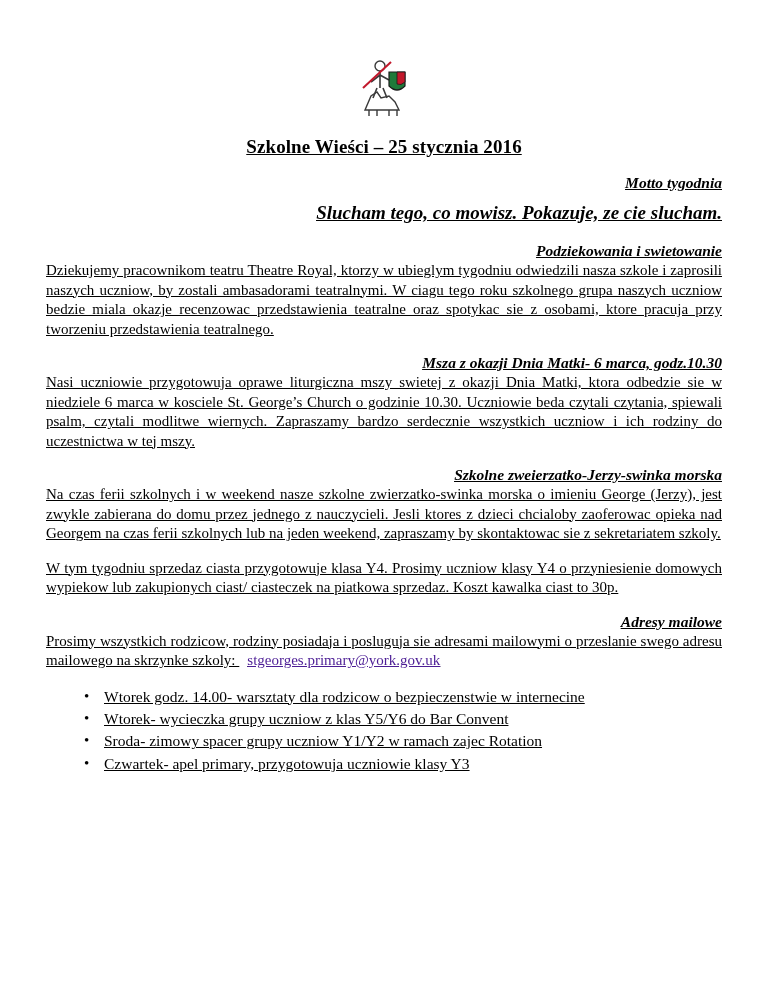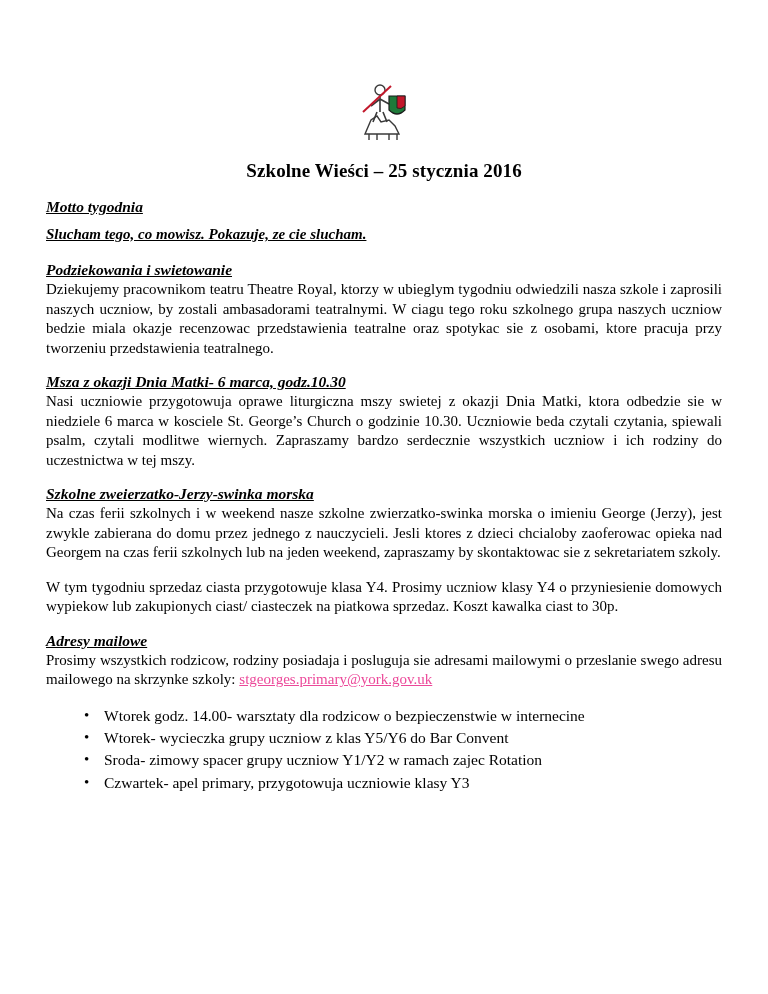--- a/index.html
+++ b/index.html
@@ -12,21 +12,22 @@
     height: 994px;
     font-family: "Liberation Serif", "DejaVu Serif", serif;
     color: #000000;
     position: relative;
     overflow: hidden;
   }
   .page {
     box-sizing: border-box;
     width: 768px;
     height: 750px;
-    padding: 68px 46px 10px 46px;
+    padding: 44px 46px 10px 46px;
+    text-decoration: underline;
   }
   .logo-wrap {
     text-align: center;
     margin: 8px 0 14px 0;
   }
   .logo {
     display: inline-block;
     width: 58px;
     height: 66px;
   }
@@ -36,44 +37,46 @@
     font-weight: bold;
     margin: 12px 0 16px 0;
     letter-spacing: 0.1px;
   }
   .sec-head {
     font-weight: bold;
     font-style: italic;
     text-decoration: underline;
     font-size: 15.5px;
     margin: 0 0 1px 0;
+    text-align: right;
   }
   .motto-line {
-    text-align: left;
+    text-align: right;
     font-weight: bold;
     font-style: italic;
     text-decoration: underline;
-    font-size: 15px;
+    font-size: 19px;
     margin: 10px 0 0 0;
   }
   p.body-text {
     font-size: 15px;
     line-height: 1.30;
     text-align: justify;
     margin: 0 0 0 0;
   }
   .block {
     margin-bottom: 15px;
   }
   .block-tight {
     margin-bottom: 13px;
   }
   a.mail {
-    color: #ec4899;
+    color: #4c1d95;
     text-decoration: underline;
+    margin-left: 8px;
   }
   ul.events {
     margin: 4px 0 0 0;
     padding-left: 58px;
     list-style: none;
   }
   ul.events li {
     font-size: 15.5px;
     line-height: 1.45;
     position: relative;

